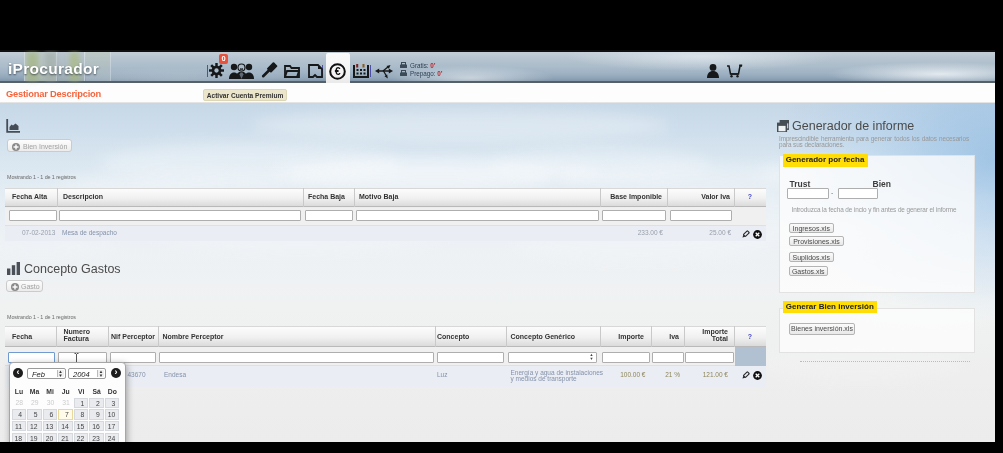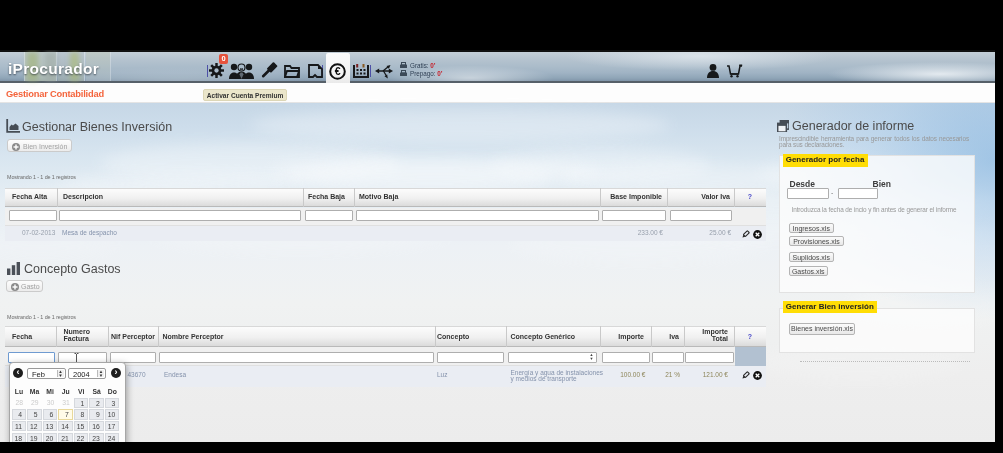--- a/index.html
+++ b/index.html
@@ -47,21 +47,21 @@
 .btxt { position:absolute; font-size:6.5px; color:#8492ab; z-index:3; }
 .etxt { position:absolute; font-size:6.5px; color:#8e865a; z-index:3; }
 .ypanel { position:absolute; background:rgba(253,253,253,.80); border:1px solid #e2e2e2; z-index:2; }
 .ytab { position:absolute; background:#ffdd05; color:#222; font-weight:bold; font-size:8px; z-index:3; text-align:center; }
 .rlbl { position:absolute; font-size:8.5px; font-weight:bold; color:#3d3d3d; z-index:3; }
 .rtxt { position:absolute; font-size:6.4px; letter-spacing:-.1px; color:#989898; z-index:3; }
 .xlsbtn { position:absolute; background:linear-gradient(180deg,#fbfbfb,#e8e8e8); border:1px solid #b4b4b4; border-radius:2px;
   font-size:7px; color:#4a4a4a; text-align:center; z-index:3; }
 #cal { position:absolute; left:9px; top:312px; width:117px; height:115px; background:#fdfdfd; border:1px solid #a6a6a6; border-radius:4px;
   box-shadow:1px 2px 7px rgba(0,0,0,.35); z-index:20; }
-.calsel { position:absolute; height:11px; background:#fff; border:1px solid #9a9a9a; border-radius:2px; font-size:7.5px; color:#1a1a1a; z-index:21; }
+.calsel { position:absolute; height:11px; background:#fff; border:1px solid #9a9a9a; border-radius:2px; font-size:7.5px; color:#1a1a1a; z-index:21;font-style:italic; }
 .selstep { position:absolute; right:1px; top:1px; bottom:1px; width:7px; background:#f0f0f0; border-left:1px solid #bbb; z-index:22;
   font-size:4.5px; line-height:4.5px; color:#333; text-align:center; }
 .navbtn { position:absolute; width:10px; height:10px; background:#1d1d1d; border-radius:50%; color:#fff; font-size:9px; line-height:9.5px; text-align:center; font-weight:bold; z-index:21; }
 .dow { position:absolute; font-size:6.8px; font-weight:bold; color:#333; width:15px; text-align:center; z-index:21; }
 .dcell { position:absolute; width:14.6px; height:10.3px; font-size:6.8px; text-align:right; line-height:10.3px; z-index:21; padding-right:3px; }
 .dcur { background:#e9ebef; border:1px solid #d5d8dd; color:#444; }
 .doth { color:#ccc; }
 #fband1 { left:0; top:417px; width:995px; height:16px; background:#f8f8f8; border-top:1px solid #e1e1e1; border-bottom:1px solid #dcdcdc; z-index:4; }
 #fband2 { left:0; top:433px; width:995px; height:20px; background:#e4e4e4; z-index:4; }
 .ftxt1 { position:absolute; font-size:5.5px; color:#9a9a9a; z-index:5; }
@@ -174,21 +174,21 @@
 <svg class="ticon" style="left:726px;top:14px;" width="17" height="14" viewBox="0 0 17 14">
 <g fill="none" stroke="#16181a" stroke-width="1.5">
 <path d="M1 2h2l1.5 8h8L14 2h2"></path>
         <path d="M4.5 10h8"></path>
       </g>
 <rect x="13.2" y="0.5" width="3" height="1.6" fill="#16181a"></rect>
 <circle cx="5.5" cy="12.3" r="1.2" fill="#16181a"></circle>
       <circle cx="11.5" cy="12.3" r="1.2" fill="#16181a"></circle>
     </svg>
 <div class="abs" id="subbar"></div>
-<div class="abs" id="gc">Gestionar Contabilidad</div>
+<div class="abs" id="gc">Gestionar Descripcion</div>
 <div class="abs" id="premium">Activar Cuenta Premium</div>
 <div class="abs" id="content"></div>
 <div class="cloud" style="left:100px;top:93px;width:300px;height:40px;opacity:0.55;"></div>
 <div class="cloud" style="left:290px;top:110px;width:260px;height:36px;opacity:0.5;"></div>
 <div class="cloud" style="left:20px;top:133px;width:200px;height:30px;opacity:0.35;"></div>
 <div class="cloud" style="left:490px;top:98px;width:220px;height:34px;opacity:0.5;"></div>
 <div class="cloud" style="left:610px;top:140px;width:180px;height:26px;opacity:0.3;"></div>
 <div class="cloud" style="left:760px;top:108px;width:160px;height:30px;opacity:0.45;"></div>
 <div class="cloud" style="left:805px;top:163px;width:190px;height:40px;opacity:0.35;"></div>
 <div class="cloud" style="left:850px;top:233px;width:160px;height:40px;opacity:0.3;"></div>
@@ -201,21 +201,20 @@
 <div class="cloud" style="left:60px;top:122px;width:240px;height:22px;opacity:.45;"></div>
 <div class="cloud" style="left:560px;top:115px;width:260px;height:24px;opacity:.5;"></div>
 <div class="cloud" style="left:845px;top:138px;width:150px;height:30px;opacity:.5;"></div>
 <div class="cloud" style="left:640px;top:165px;width:300px;height:26px;opacity:.35;"></div>
 <div class="abs" style="left:770px;top:53px;width:225px;height:260px;z-index:1;
  background:radial-gradient(ellipse 220px 160px at 100% 22%, rgba(115,170,220,.55), rgba(145,190,232,.28) 55%, rgba(190,215,240,0) 100%);"></div>
 <svg class="abs" style="left:6px;top:69px;z-index:2;" width="14" height="14" viewBox="0 0 14 14">
 <path fill="none" stroke="#464d55" stroke-width="1.8" d="M1.2 0v12.8H14"></path>
 <path fill="#464d55" d="M3.5 11V8l2-2.5 1.5 1 2.5-2 3 2.5V11z"></path>
     </svg>
-<div class="sectitle" style="left:22px;top:69.5px;">Gestionar Bienes Inversión</div>
 <div class="btn" style="left:7px;top:89px;width:65px;height:13px;">
 <svg style="position:absolute;left:4px;top:2.5px;" width="8" height="8" viewBox="0 0 8 8">
         <circle cx="4" cy="4" r="4" fill="#8a8a8a"></circle>
         <rect x="3.3" y="1.5" width="1.4" height="5" fill="#fff"></rect>
         <rect x="1.5" y="3.3" width="5" height="1.4" fill="#fff"></rect>
       </svg>
 <span style="position:absolute;left:15px;top:3px;">Bien Inversión</span>
     </div>
 <div class="mostr" style="left:7px;top:124px;">Mostrando 1 - 1 de 1 registros</div>
 <div class="th" style="left:5px;top:138px;width:761px;height:19px;"></div>
@@ -330,21 +329,21 @@
 <svg class="abs" style="left:776.5px;top:69.5px;z-index:2;" width="12.5" height="12.5" viewBox="0 0 13 13">
 <rect x="3.5" y="0.5" width="9" height="9" fill="none" stroke="#464d55" stroke-width="1.6"></rect>
 <rect x="3.5" y="0.5" width="9" height="3" fill="#464d55"></rect>
 <rect x="0.7" y="3.5" width="9" height="9" fill="#eef1f4" stroke="#464d55" stroke-width="1.6"></rect>
 <rect x="0.7" y="3.5" width="9" height="2.6" fill="#464d55"></rect>
     </svg>
 <div class="sectitle" style="left:792px;top:68.5px;">Generador de informe</div>
 <div class="rtxt" style="left:779px;top:86px;width:190px;text-align:justify;line-height:5.6px;z-index:2;">Imprescindible herramienta para generar todos los datos necesarios para sus declaraciones.</div>
 <div class="ypanel" style="left:778.5px;top:104.5px;width:196px;height:138.5px;"></div>
 <div class="ytab" style="left:782.5px;top:104px;width:85px;height:12.5px;line-height:12.5px;">Generador por fecha</div>
-<div class="rlbl" style="left:789.5px;top:128.5px;">Desde</div>
+<div class="rlbl" style="left:789.5px;top:128.5px;">Trust</div>
 <div class="rlbl" style="left:872.5px;top:128.5px;">Bien</div>
 <div class="finput" style="left:787px;top:138px;width:42px;height:10.5px;"></div>
 <div class="abs" style="left:831px;top:139px;font-size:7px;color:#777;z-index:3;">-</div>
 <div class="finput" style="left:837.5px;top:138px;width:40px;height:10.5px;"></div>
 <div class="rtxt" style="left:791.5px;top:156px;">Introduzca la fecha de incio y fin antes de generar el informe</div>
 <div class="xlsbtn" style="left:789px;top:172.5px;width:44.5px;height:10px;line-height:9px;">Ingresos.xls</div>
 <div class="xlsbtn" style="left:789px;top:185.5px;width:55px;height:10.5px;line-height:9.5px;">Provisiones.xls</div>
 <div class="xlsbtn" style="left:789px;top:202px;width:44.5px;height:10px;line-height:9px;">Suplidos.xls</div>
 <div class="xlsbtn" style="left:789px;top:215.5px;width:38.5px;height:10.5px;line-height:9.5px;">Gastos.xls</div>
 <div class="ypanel" style="left:778.5px;top:257.5px;width:196px;height:45px;"></div>

